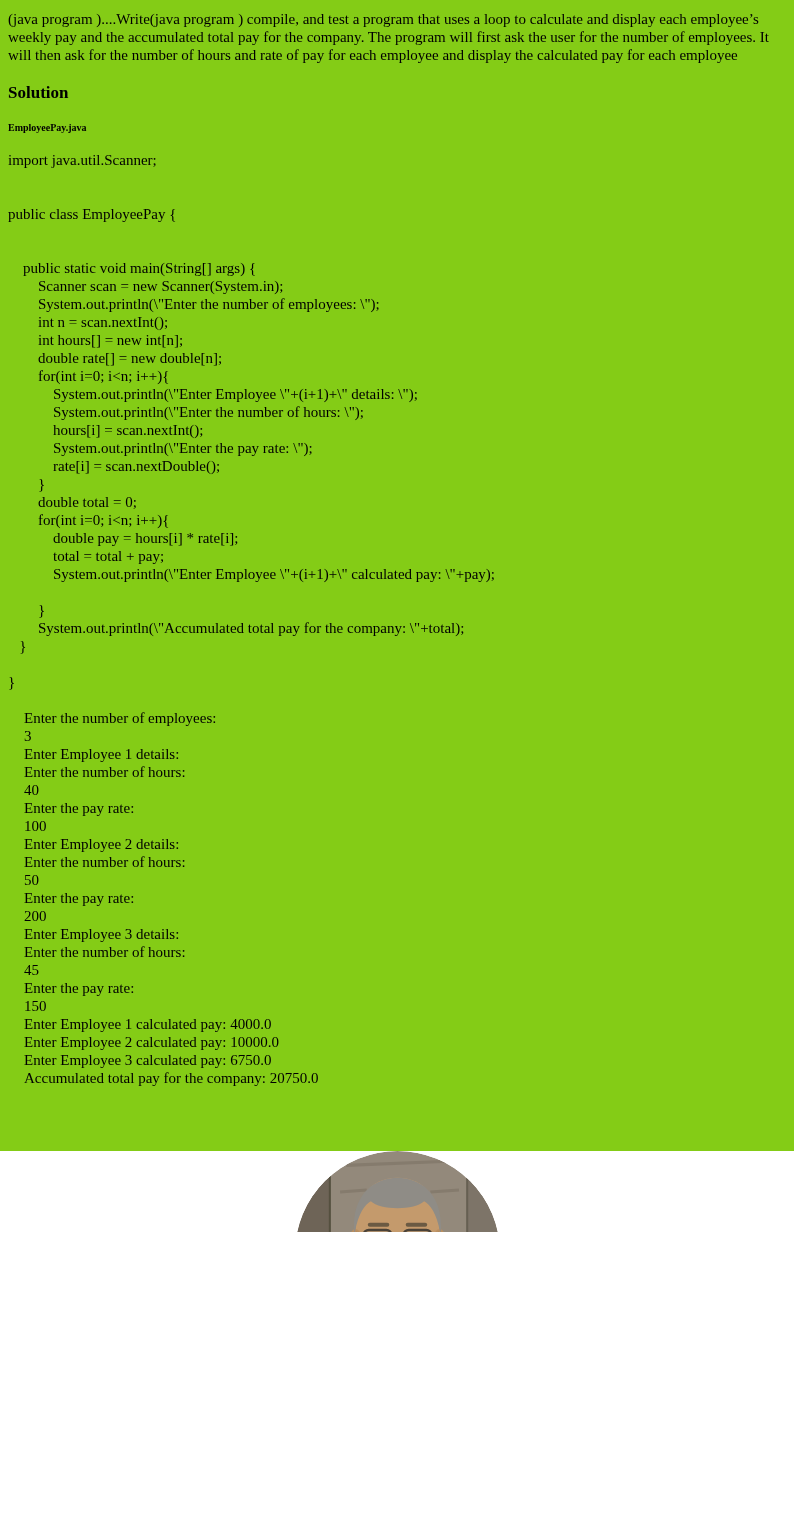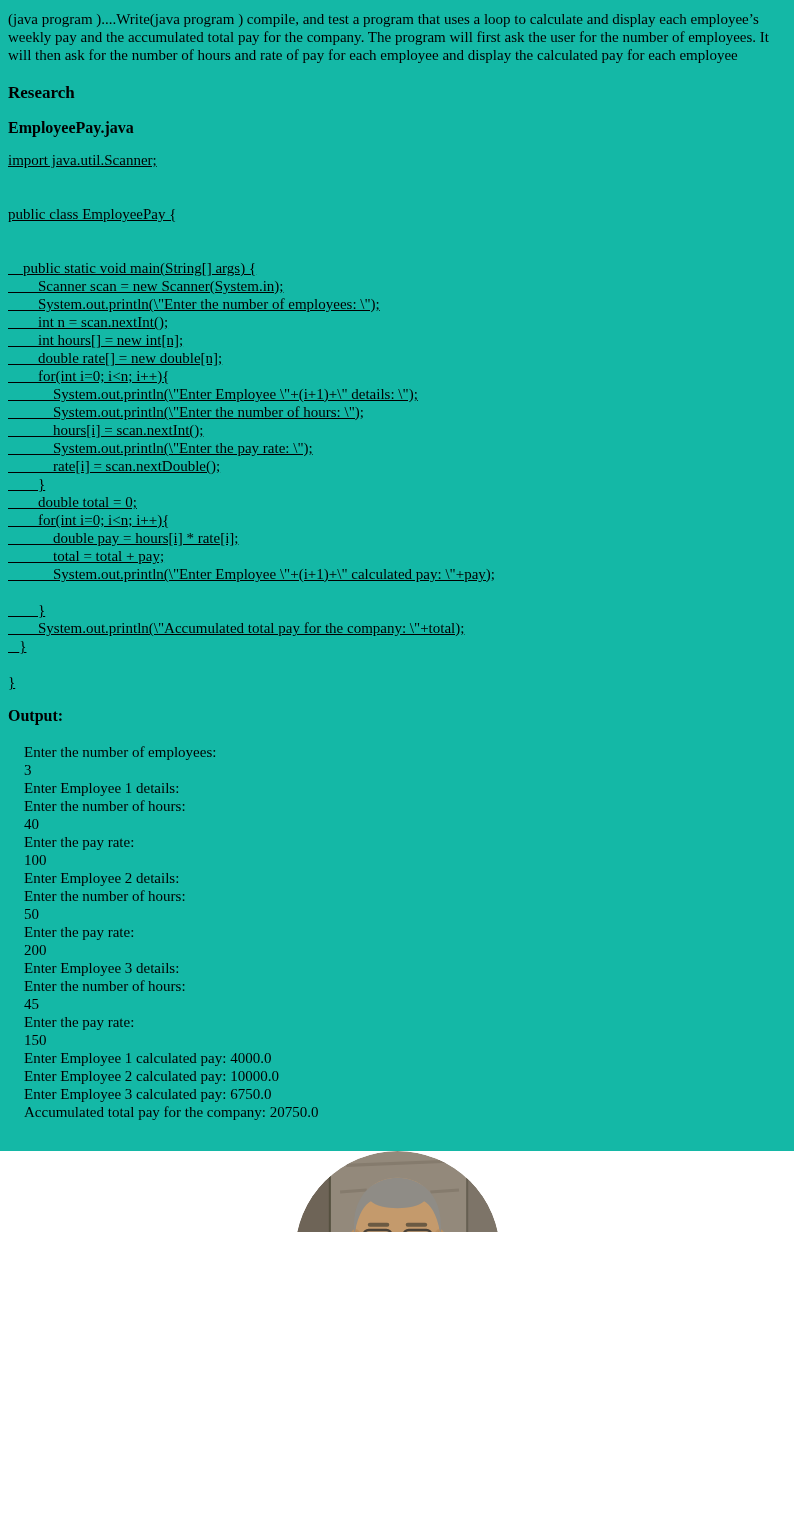--- a/index.html
+++ b/index.html
@@ -6,48 +6,47 @@
   html, body { margin: 0; padding: 0; }
   body {
     width: 794px;
     background: #ffffff;
     color: #000000;
     font-family: "Liberation Serif", serif;
   }
   .page {
     width: 794px;
     height: 1232px;
-    background: #14b8a6;
+    background: #84cc16;
     overflow: hidden;
   }
   .text-section {
     height: 1131px;
     overflow: hidden;
     padding: 4px 8px 0 8px;
     font-size: 15px;
     line-height: 18px;
   }
   .question { margin: 6px 0 0 0; }
   .h-solution {
     font-size: 17px;
     font-weight: bold;
     margin: 18px 0 0 0;
     line-height: 21px;
   }
   .h-file, .h-output {
-    font-size: 16px;
+    font-size: 10px;
     font-weight: bold;
     margin: 16px 0 0 0;
     line-height: 18px;
   }
   .h-output { margin-top: 16px; }
   .code {
     margin: 14px 0 0 0;
     white-space: pre-wrap;
-    text-decoration: underline;
   }
   .output {
     margin: 18px 0 0 16px;
     white-space: pre-wrap;
   }
   .footer {
     height: 392px;
     background: #ffffff;
     text-align: center;
   }
@@ -70,21 +69,21 @@
   }
   .promo-line { margin: 0; }
 </style>
 </head>
 <body>
 
 <div class="page">
 
   <section class="text-section">
     <p class="question">(java program )....Write(java program ) compile, and test a program that uses a loop to calculate and display each employee’s weekly pay and the accumulated total pay for the company. The program will first ask the user for the number of employees. It will then ask for the number of hours and rate of pay for each employee and display the calculated pay for each employee</p>
-    <h2 class="h-solution">Research</h2>
+    <h2 class="h-solution">Solution</h2>
     <h3 class="h-file">EmployeePay.java</h3>
     <div class="code">import java.util.Scanner;
 
 
 public class EmployeePay {
 
 
     public static void main(String[] args) {
         Scanner scan = new Scanner(System.in);
         System.out.println(\"Enter the number of employees: \");
@@ -102,21 +101,20 @@
         for(int i=0; i&lt;n; i++){
             double pay = hours[i] * rate[i];
             total = total + pay;
             System.out.println(\"Enter Employee \"+(i+1)+\" calculated pay: \"+pay);
 
         }
         System.out.println(\"Accumulated total pay for the company: \"+total);
    }
 
 }</div>
-    <h3 class="h-output">Output:</h3>
     <div class="output">Enter the number of employees:
 3
 Enter Employee 1 details:
 Enter the number of hours:
 40
 Enter the pay rate:
 100
 Enter Employee 2 details:
 Enter the number of hours:
 50

